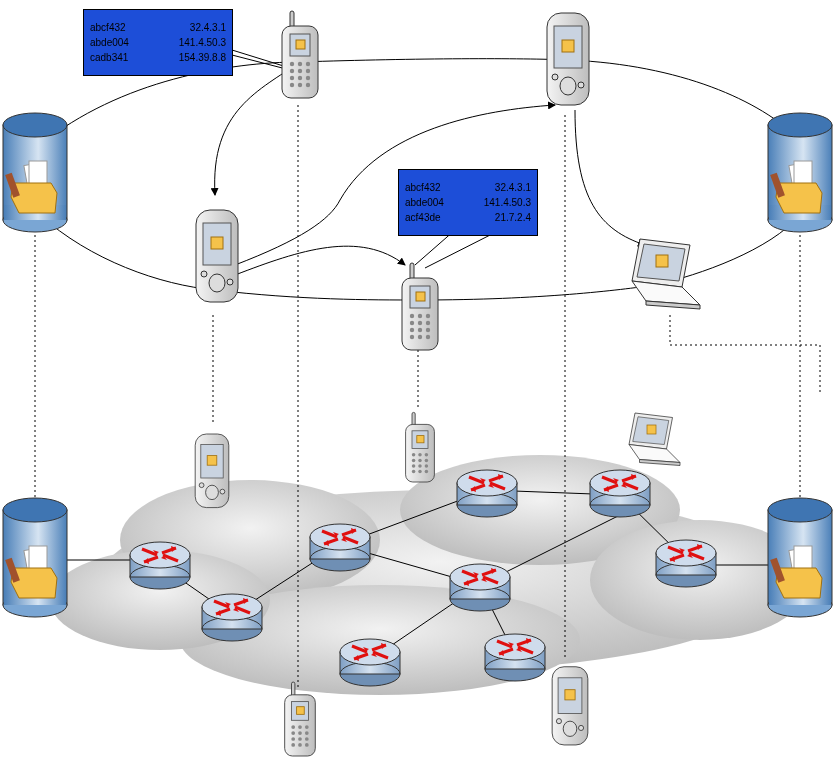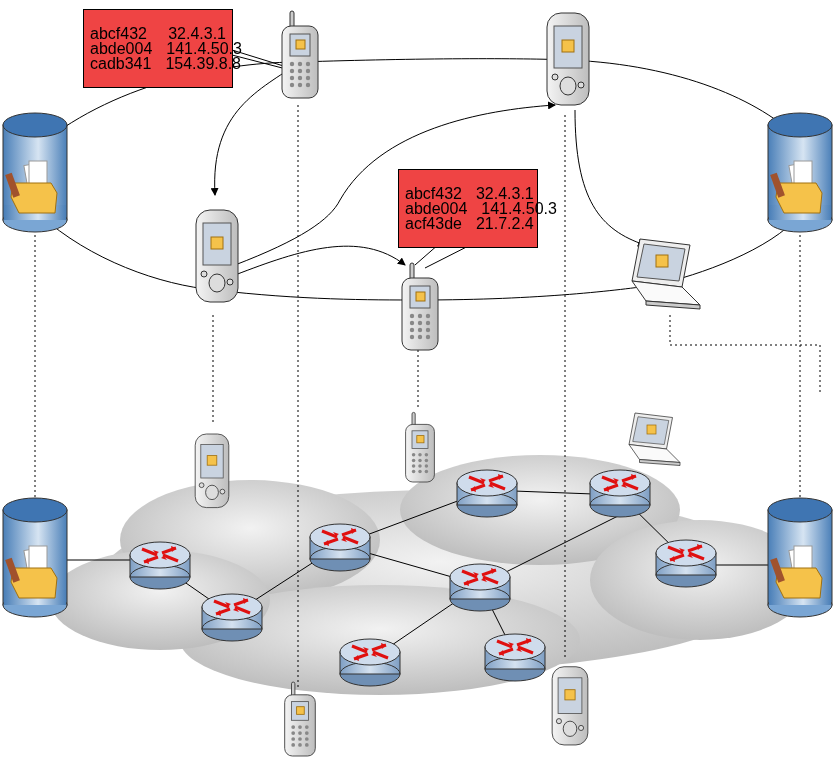--- a/index.html
+++ b/index.html
@@ -1,18 +1,18 @@
 <!DOCTYPE html>
 <html><head>
 <meta charset="utf-8">
 <style>
   html,body{margin:0;padding:0;background:#fff;}
   body{width:836px;height:758px;position:relative;overflow:hidden;font-family:"Liberation Sans",sans-serif;}
   #diagram{position:absolute;left:0;top:0;width:836px;height:758px;}
-  .callout{position:absolute;background:#ef4444;border:1px solid #000;font-size:16px;line-height:15px;padding:16px 6px;box-sizing:border-box;}
+  .callout{position:absolute;background:#1d4ed8;border:1px solid #000;font-size:10px;line-height:15px;padding:10px 6px;box-sizing:border-box;}
   .callout .row{display:flex;justify-content:space-between;}
   .callout .row span:first-child{margin-right:14px;}
 </style>
 </head>
 <body>
 
 <svg id="diagram" viewBox="0 0 836 758" xmlns="http://www.w3.org/2000/svg">
   <defs>
     <radialGradient id="cloudG" cx="50%" cy="40%" r="60%">
       <stop offset="0%" stop-color="#f2f2f2"></stop>

